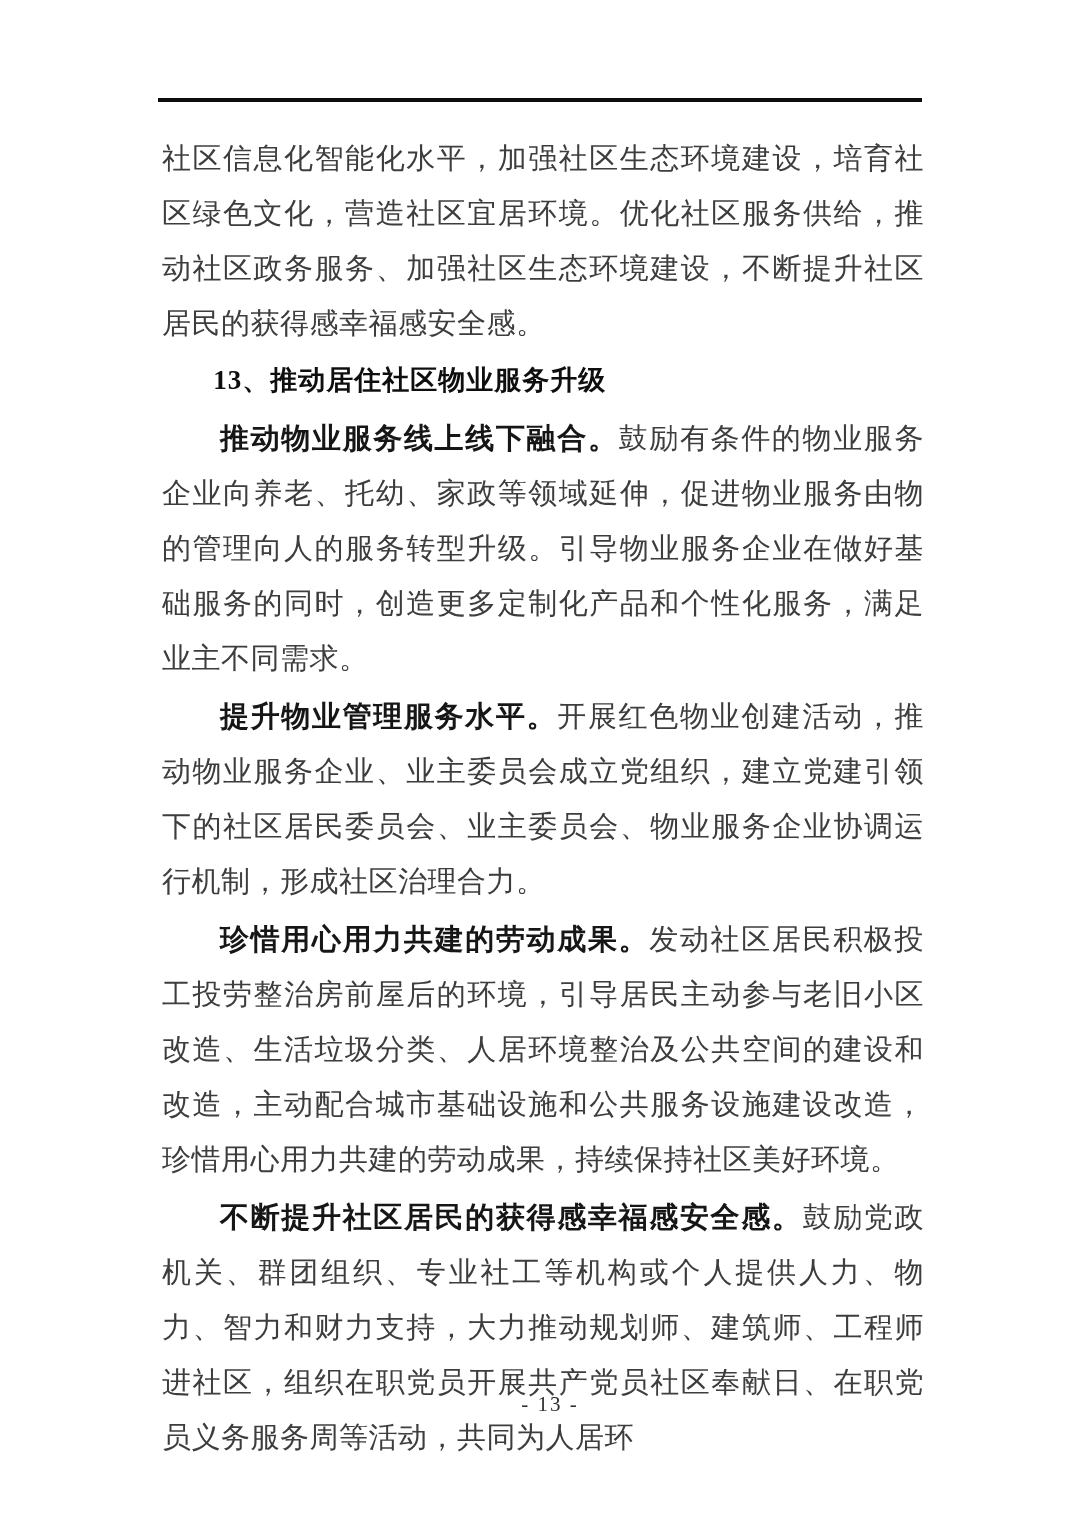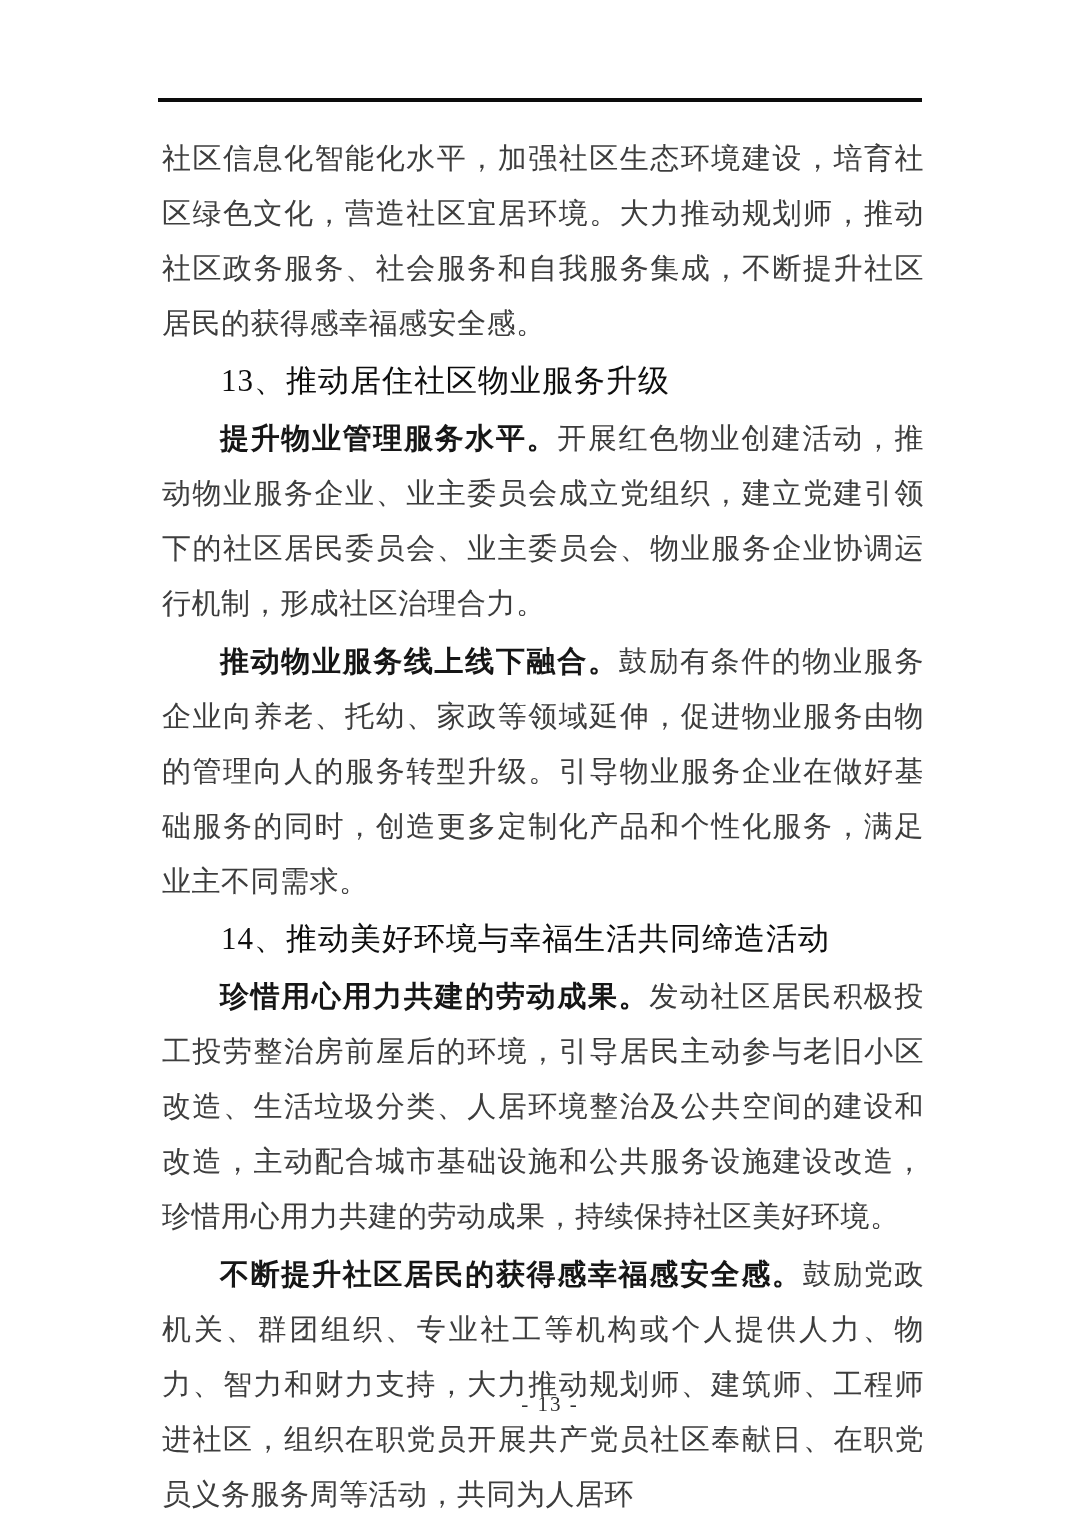--- a/index.html
+++ b/index.html
@@ -43,23 +43,23 @@
     text-indent: 2em;
     margin-top: 3px;
   }
   p.body-para strong {
     font-weight: bold;
     color: #161616;
   }
   h2.heading {
     margin: 0;
     margin-top: 2px;
-    font-size: 31px;
+    font-size: 27px;
     line-height: 55px;
-    font-weight: normal;
+    font-weight: bold;
     color: #0e0e0e;
     text-indent: 1.9em;
     letter-spacing: 1px;
   }
   .page-footer {
     position: absolute;
     top: 1392px;
     left: 10px;
     width: 1080px;
     text-align: center;
@@ -70,24 +70,23 @@
     letter-spacing: 2px;
     font-family: "Liberation Serif", "DejaVu Serif", serif;
   }
 </style>
 </head>
 <body>
 
 <div class="page">
   <div class="header-rule"></div>
   <div class="content">
-      <p class="body-para">社区信息化智能化水平，加强社区生态环境建设，培育社区绿色文化，营造社区宜居环境。大力推动规划师，推动社区政务服务、社会服务和自我服务集成，不断提升社区居民的获得感幸福感安全感。</p>
+      <p class="body-para">社区信息化智能化水平，加强社区生态环境建设，培育社区绿色文化，营造社区宜居环境。优化社区服务供给，推动社区政务服务、加强社区生态环境建设，不断提升社区居民的获得感幸福感安全感。</p>
       <h2 class="heading">13、推动居住社区物业服务升级</h2>
+      <p class="body-para indent"><strong>推动物业服务线上线下融合。</strong>鼓励有条件的物业服务企业向养老、托幼、家政等领域延伸，促进物业服务由物的管理向人的服务转型升级。引导物业服务企业在做好基础服务的同时，创造更多定制化产品和个性化服务，满足业主不同需求。</p>
       <p class="body-para indent"><strong>提升物业管理服务水平。</strong>开展红色物业创建活动，推动物业服务企业、业主委员会成立党组织，建立党建引领下的社区居民委员会、业主委员会、物业服务企业协调运行机制，形成社区治理合力。</p>
-      <p class="body-para indent"><strong>推动物业服务线上线下融合。</strong>鼓励有条件的物业服务企业向养老、托幼、家政等领域延伸，促进物业服务由物的管理向人的服务转型升级。引导物业服务企业在做好基础服务的同时，创造更多定制化产品和个性化服务，满足业主不同需求。</p>
-      <h2 class="heading">14、推动美好环境与幸福生活共同缔造活动</h2>
       <p class="body-para indent"><strong>珍惜用心用力共建的劳动成果。</strong>发动社区居民积极投工投劳整治房前屋后的环境，引导居民主动参与老旧小区改造、生活垃圾分类、人居环境整治及公共空间的建设和改造，主动配合城市基础设施和公共服务设施建设改造，珍惜用心用力共建的劳动成果，持续保持社区美好环境。</p>
       <p class="body-para indent"><strong>不断提升社区居民的获得感幸福感安全感。</strong>鼓励党政机关、群团组织、专业社工等机构或个人提供人力、物力、智力和财力支持，大力推动规划师、建筑师、工程师进社区，组织在职党员开展共产党员社区奉献日、在职党员义务服务周等活动，共同为人居环</p>
     </div>
   <div class="page-footer">
     <span class="page-number">- 13 -</span>
   </div>
 </div>
 
 </body></html>

